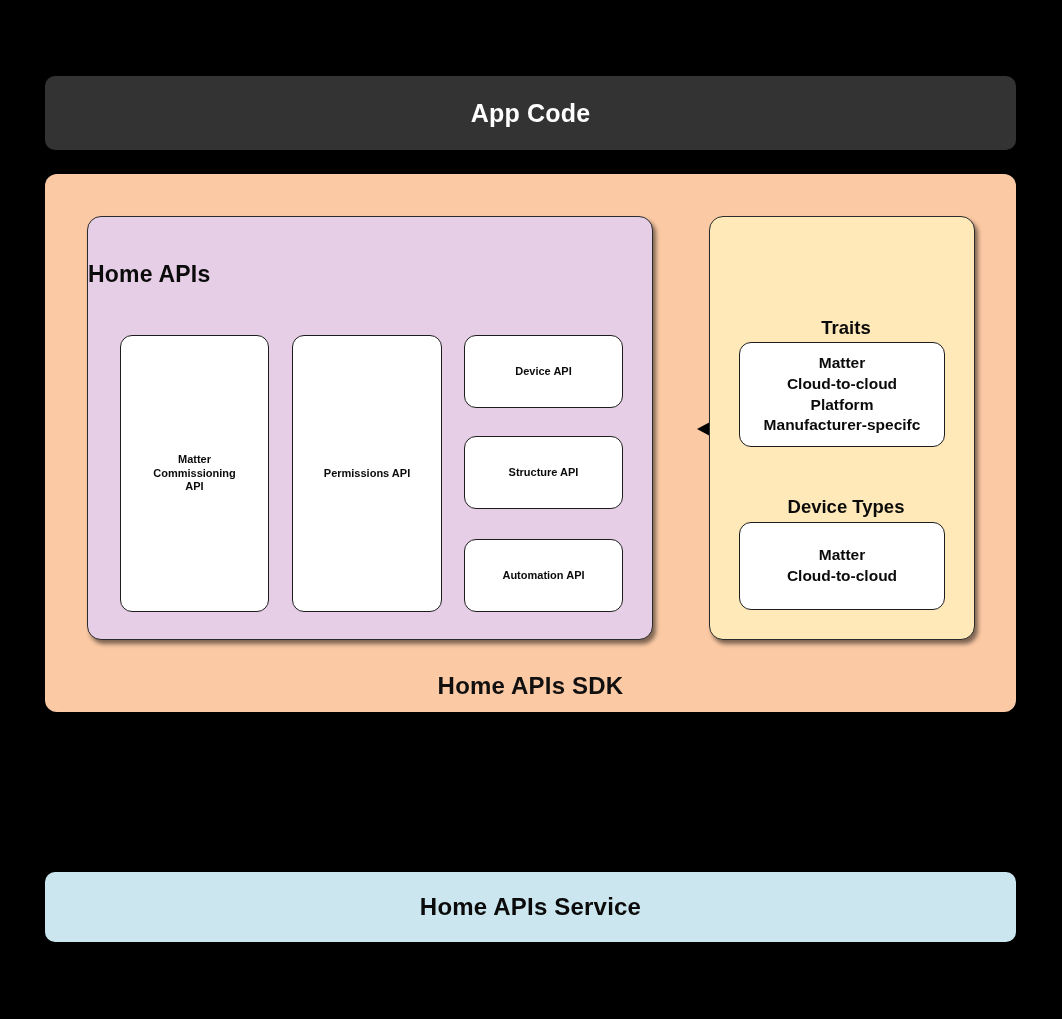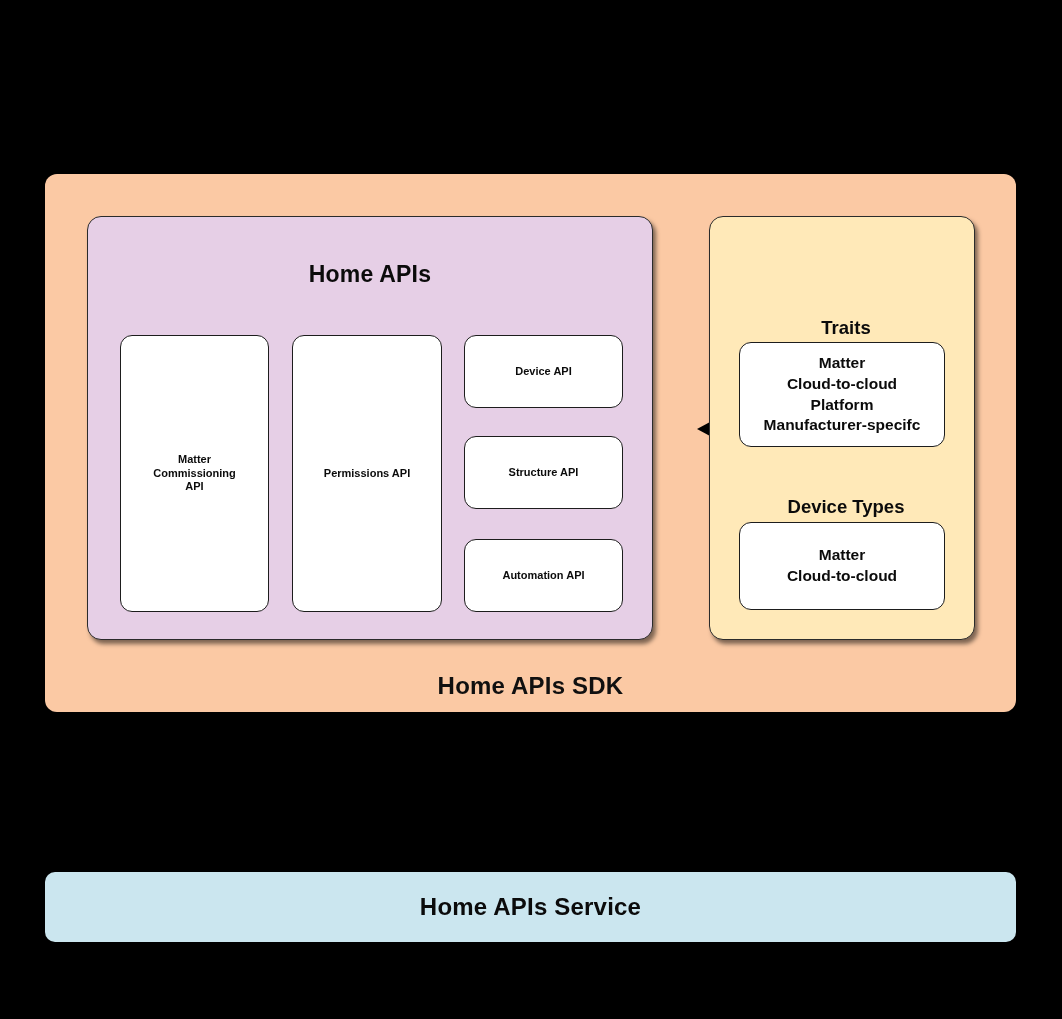--- a/index.html
+++ b/index.html
@@ -77,21 +77,20 @@
     background: #e6cfe6;
     border: 1.6px solid #2b2b2b;
     border-radius: 14px;
     box-shadow: 3px 4px 4px rgba(0,0,0,0.5);
     box-sizing: border-box;
   }
   .panel-title {
     position: absolute;
     left: 0; right: 0;
     top: 44px;
-    text-align: center;
     font-size: 23px;
     font-weight: bold;
     color: #0b0b0b;
     letter-spacing: 0.2px;
   }
 
   
   .api-card {
     position: absolute;
     background: #ffffff;
@@ -192,20 +191,23 @@
     font-size: 24px;
     font-weight: bold;
     letter-spacing: 0.2px;
   }
 </style>
 </head>
 <body>
 
 <div class="stage">
 
+  <div class="app-code-bar">
+    <span class="label">App Code</span>
+  </div>
 
   <div class="sdk-panel">
 
     <div class="home-apis-panel">
       <div class="panel-title">Home APIs</div>
 
       <div class="api-card card-matter-commissioning">
         <span class="card-label" style="white-space: pre-line;">Matter
 Commissioning
 API</span>

